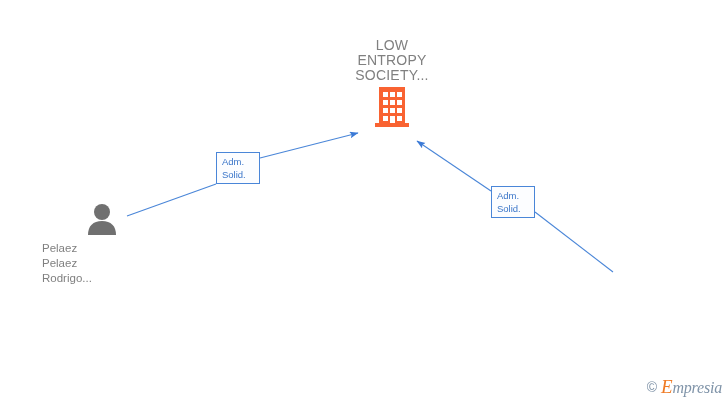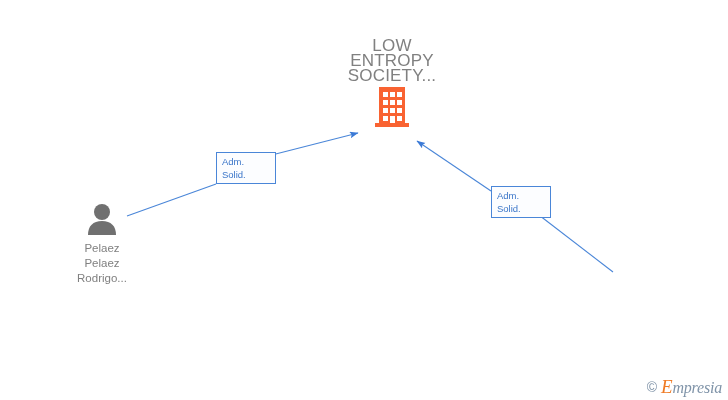--- a/index.html
+++ b/index.html
@@ -28,39 +28,38 @@
 
   
   .company-node {
     position: absolute;
     left: 332px;
     top: 38px;
     width: 120px;
     text-align: center;
   }
   .company-label {
-    font-size: 17px;
+    font-size: 14px;
     line-height: 15px;
     color: #808080;
     letter-spacing: 0.2px;
     font-family: "Liberation Sans", sans-serif;
     white-space: pre-line;
   }
   .company-icon {
     margin: 4px auto 0 auto;
     width: 34px;
     height: 40px;
     display: block;
   }
 
   
   .person-node {
     position: absolute;
     width: 120px;
-    text-align: center;
   }
   .person-node.left  { left: 42px;  top: 203px; }
   .person-node.right { left: 571px; top: 270px; }
   .person-icon {
     width: 34px;
     height: 32px;
     display: block;
     margin: 0 auto;
   }
   .person-label {
@@ -68,21 +67,21 @@
     font-size: 11.5px;
     line-height: 15px;
     color: #808080;
     font-family: "Liberation Sans", sans-serif;
     white-space: pre-line;
   }
 
   
   .edge-label {
     position: absolute;
-    width: 60px;
+    width: 44px;
     height: 32px;
     box-sizing: border-box;
     border: 1px solid #4a86d8;
     border-radius: 0;
     background: #fcfdff;
     color: #3b76c9;
     font-size: 9.5px;
     line-height: 13px;
     font-family: "Liberation Sans", sans-serif;
     display: flex;

